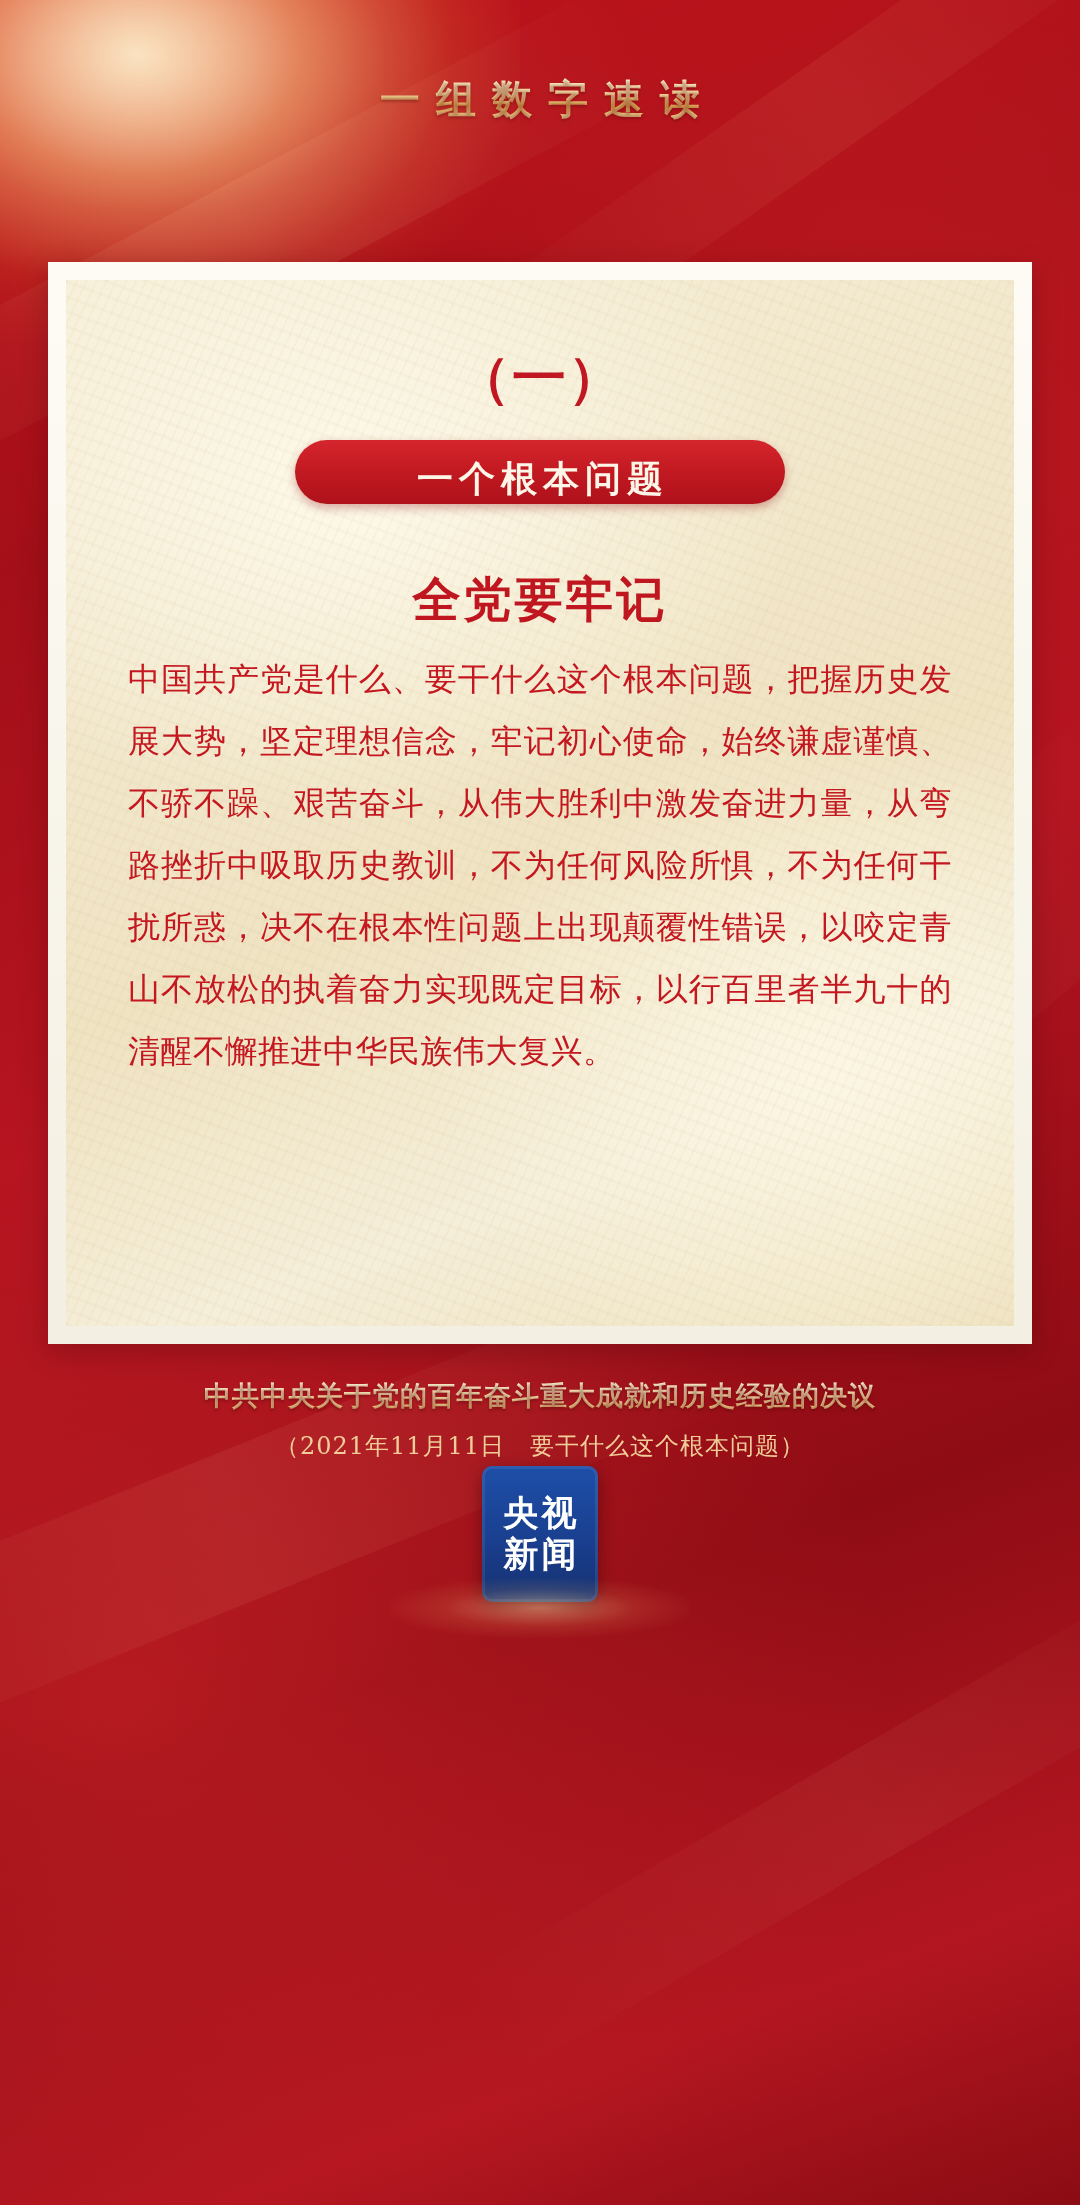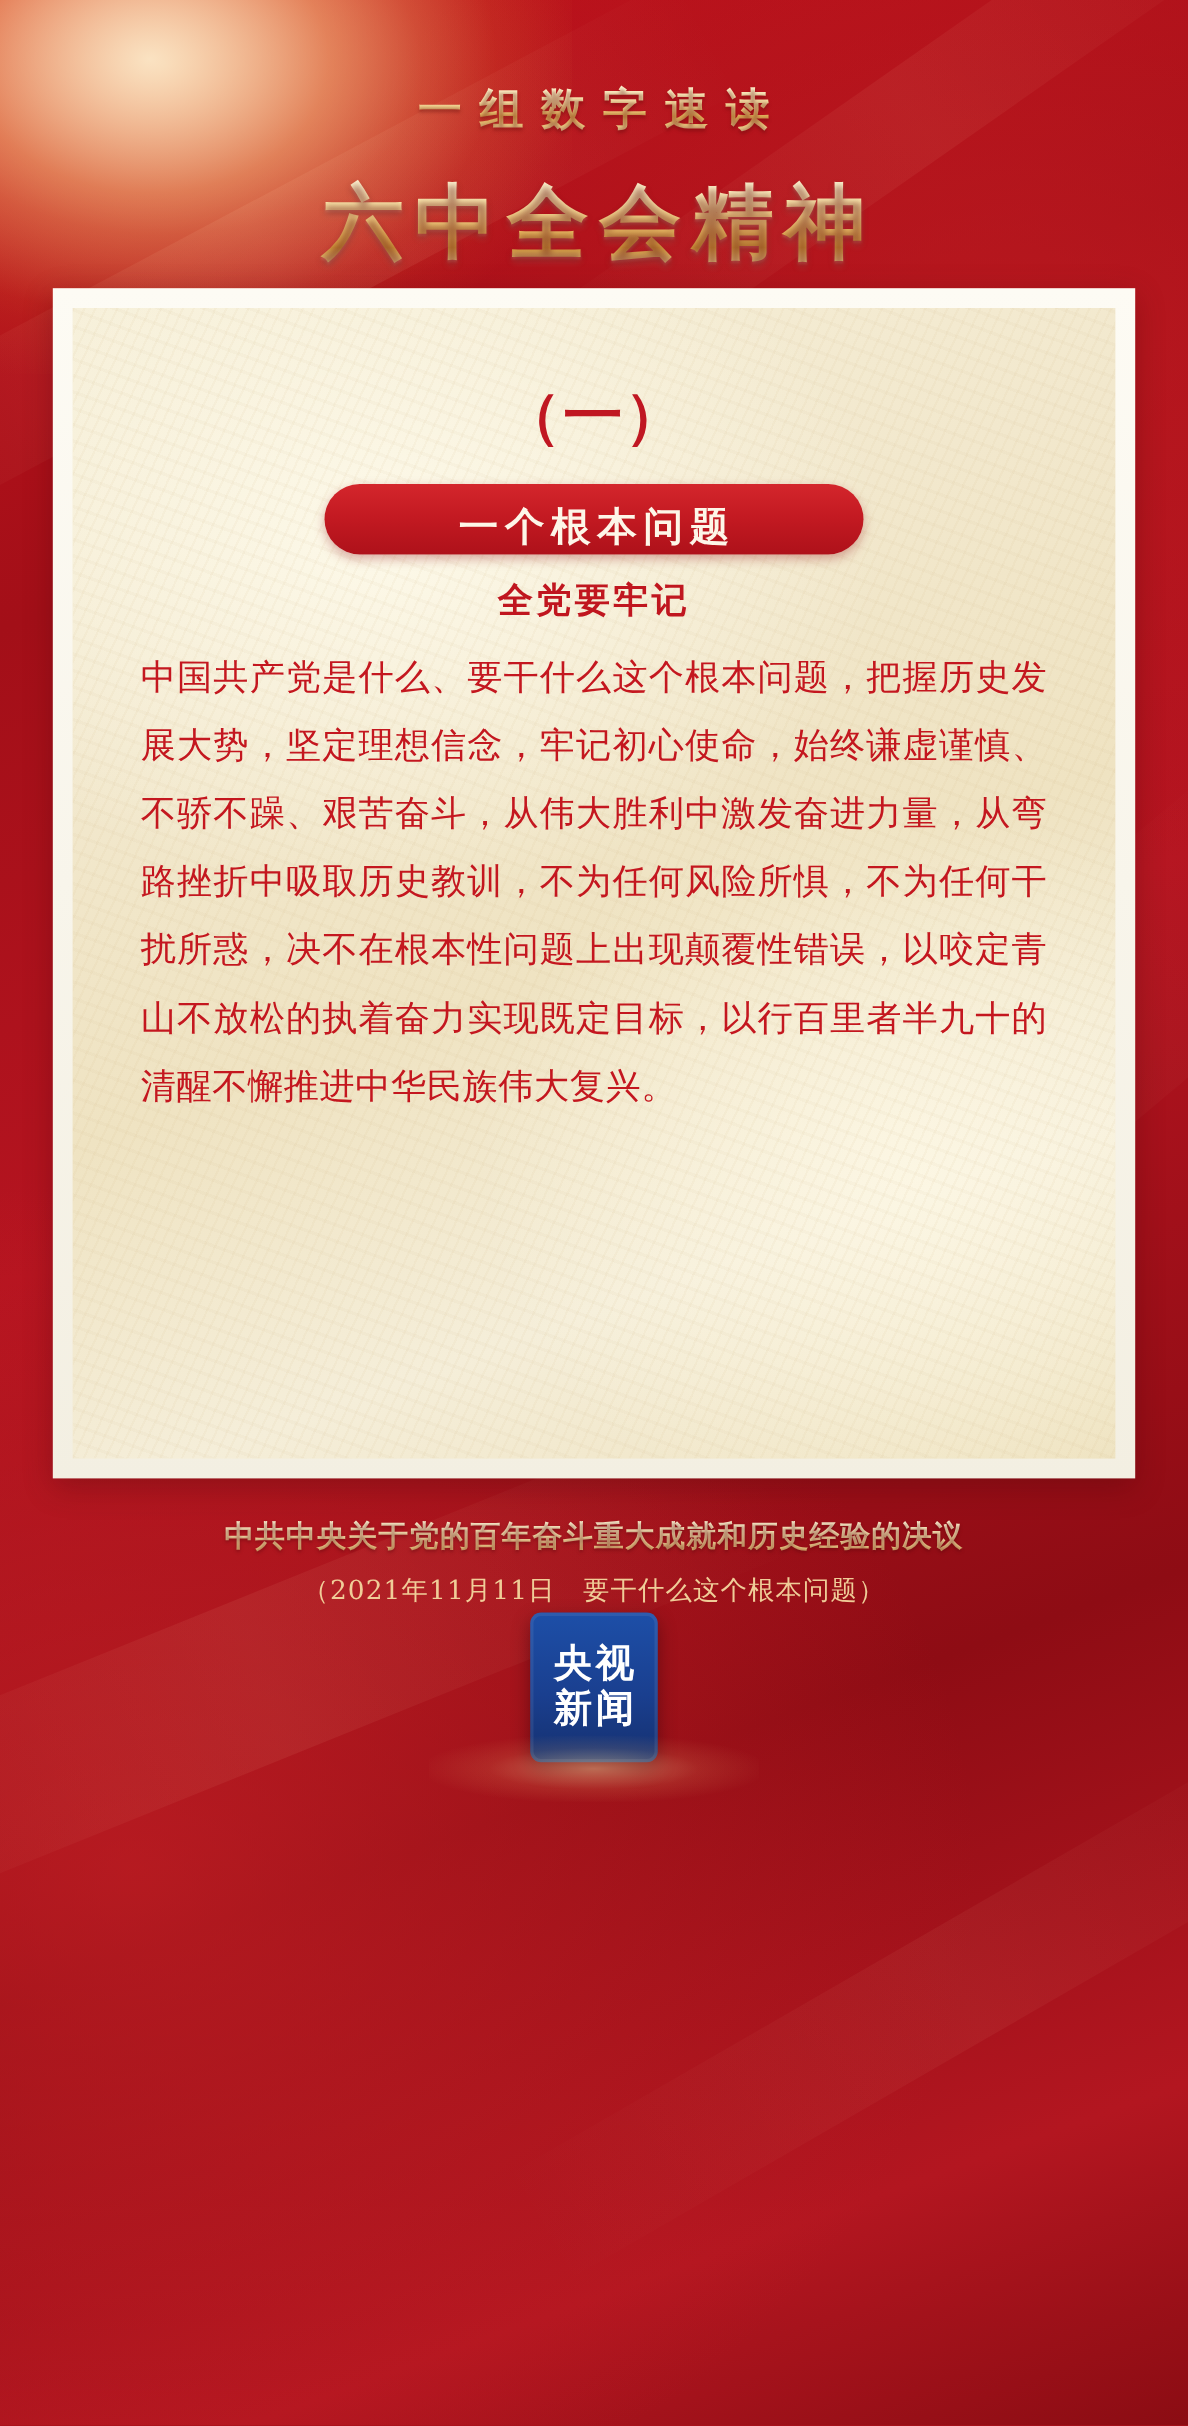--- a/index.html
+++ b/index.html
@@ -140,23 +140,23 @@
   .pill-text {
     font-family: "DejaVu Serif", "Liberation Serif", serif;
     font-size: 36px;
     font-weight: bold;
     color: #fdf6e8;
     letter-spacing: 6px;
     text-indent: 6px;
   }
 
   .lead {
-    margin-top: 20px;
+    margin-top: 64px;
     font-family: "DejaVu Sans", sans-serif;
-    font-size: 32px;
+    font-size: 48px;
     font-weight: bold;
     color: #c0161f;
     letter-spacing: 3px;
   }
 
   .body-text {
     margin-top: 16px;
     font-family: "DejaVu Sans", sans-serif;
     font-size: 32px;
     line-height: 62px;
@@ -238,21 +238,20 @@
 
   <div class="glow-tl"></div>
   <div class="streak s1"></div>
   <div class="streak s2"></div>
   <div class="streak s5"></div>
   <div class="streak s3"></div>
   <div class="streak s4"></div>
 
   <div class="header">
     <div class="header-sub">一组数字速读</div>
-    <div class="header-title">六中全会精神</div>
   </div>
 
   <div class="card-outer">
     <div class="card-inner">
       <div class="paper-tex"></div>
       <div class="card-content">
         <div class="section-number">（一）</div>
         <div class="pill">
           <span class="pill-text">一个根本问题</span>
         </div>

